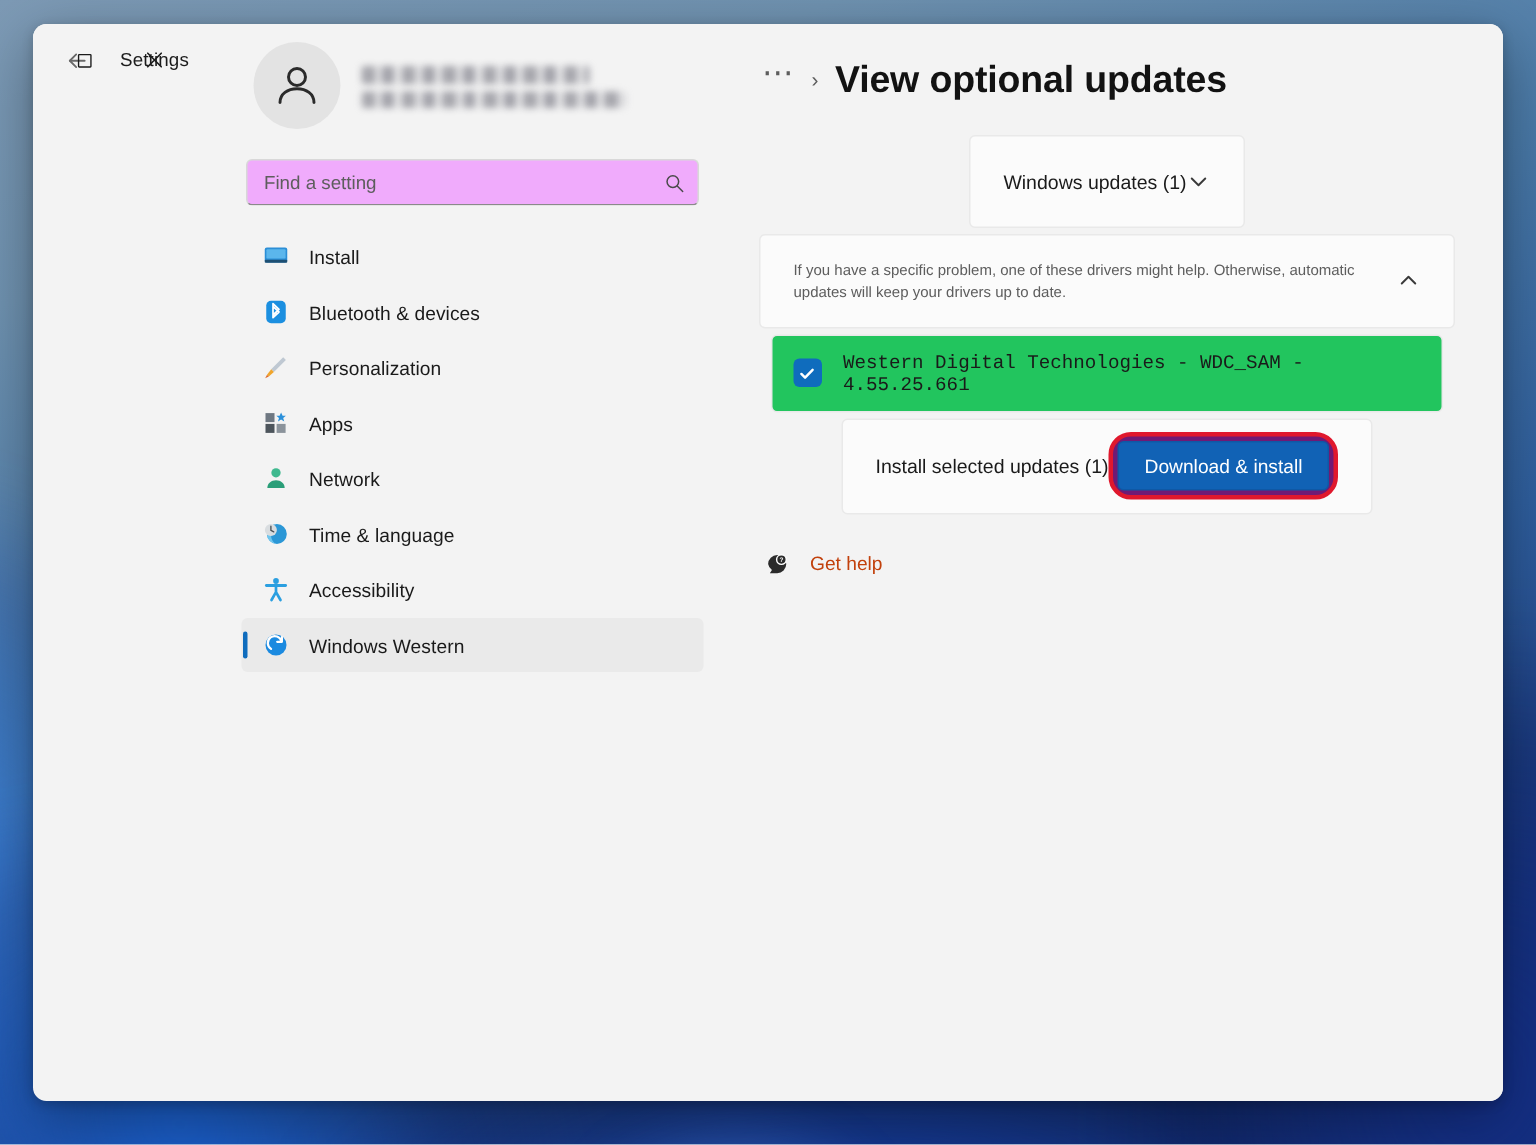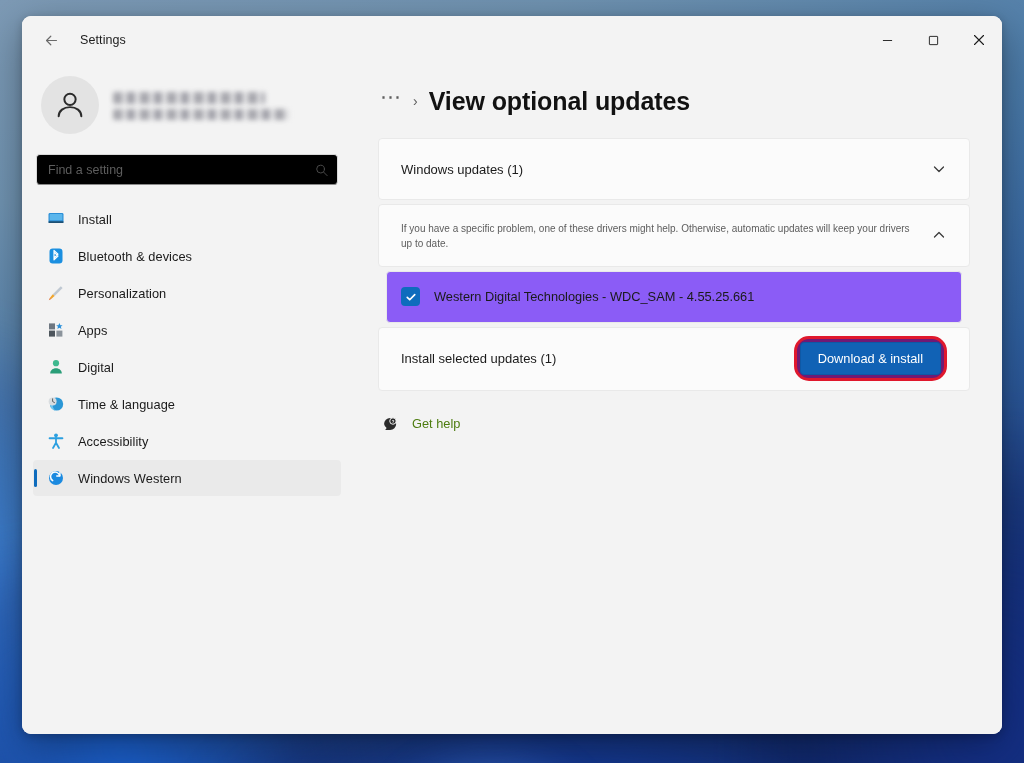--- a/index.html
+++ b/index.html
@@ -57,21 +57,22 @@
   
   #window {
     position: absolute;
     left: 22px; top: 16px;
     width: 980px; height: 718px;
     background: #f3f3f3;
     border-radius: 9px 9px 9px 9px;
     box-shadow: 0 12px 40px rgba(0,0,0,.35), 0 2px 8px rgba(0,0,0,.2);
     overflow: hidden;
     display: flex;
-    flex-direction: column;
+    flex-direction: row;
+    gap: 24px;
   }
 
   
   .titlebar {
     height: 48px;
     flex: 0 0 48px;
     display: flex;
     align-items: center;
     background: #f3f3f3;
     position: relative;
@@ -152,21 +153,21 @@
   .search-wrap {
     margin: 6px 3px 16px 3px;
     position: relative;
   }
   .search-box {
     width: 100%;
     height: 31px;
     border: 1px solid #d8d8d8;
     border-bottom: 1px solid #8a8a8a;
     border-radius: 4px;
-    background: #000000;
+    background: #f0abfc;
     font-size: 12.5px;
     color: #5a5a5a;
     padding: 0 32px 0 11px;
     font-family: "Liberation Sans", sans-serif;
     outline: none;
   }
   .search-box::placeholder { color: #5d5d5d; }
   .search-icon {
     position: absolute;
     right: 9px; top: 50%;
@@ -230,21 +231,21 @@
     padding-bottom: 9px;
   }
   .crumb-sep { font-size: 14px; color: #5d5d5d; padding-bottom: 1px; }
   .crumb-title {
     font-size: 25px;
     color: #121212;
     font-weight: 600;
     letter-spacing: -.1px;
   }
 
-  .card-stack { display: flex; flex-direction: column; gap: 4px; }
+  .card-stack { display: flex; flex-direction: column; gap: 4px; align-items: center; }
 
   .card {
     background: #fbfbfb;
     border: 1px solid #e9e9e9;
     border-radius: 4px;
   }
   .card-row {
     display: flex;
     align-items: center;
     justify-content: space-between;
@@ -263,25 +264,26 @@
     max-width: 520px;
   }
   .chev {
     width: 16px; height: 16px;
     color: #3a3a3a;
     flex: 0 0 16px;
   }
   .card-driver .card-row { padding-top: 14px; padding-bottom: 14px; align-items: center; }
 
   .card-item {
-    background: #8b5cf6;
+    background: #22c55e;
     border: 1px solid #e9e9e9;
     border-radius: 4px;
     margin-left: 8px;
     margin-right: 8px;
+    font-family: Liberation Mono, monospace;
   }
   .item-row {
     display: flex;
     align-items: center;
     gap: 14px;
     padding: 0 14px;
     min-height: 50px;
   }
   .checkbox {
     width: 19px; height: 19px;
@@ -315,21 +317,21 @@
   .help-row {
     display: flex;
     align-items: center;
     gap: 13px;
     margin-top: 24px;
     padding-left: 4px;
   }
   .help-icon { width: 17px; height: 17px; color: #2b2b2b; flex: 0 0 17px; }
   .help-link {
     font-size: 12.8px;
-    color: #4d7c0f;
+    color: #c2410c;
     text-decoration: none;
   }
 </style>
 </head>
 <body>
 
 <div id="desktop">
   <div class="bloom bloom-a"></div>
   <div class="bloom bloom-b"></div>
   <div class="bloom bloom-c"></div>
@@ -438,21 +440,21 @@
             <span class="nav-label">Apps</span>
           </div>
 
           <div class="nav-item">
             <span class="nav-icon">
               <svg viewBox="0 0 18 18">
                 <circle cx="9" cy="5.2" r="3.1" fill="#3fb98f"></circle>
                 <path d="M3.2 15.4c0-3.1 2.6-5.2 5.8-5.2s5.8 2.1 5.8 5.2z" fill="#2a9e78"></path>
               </svg>
             </span>
-            <span class="nav-label">Digital</span>
+            <span class="nav-label">Network</span>
           </div>
 
           <div class="nav-item">
             <span class="nav-icon">
               <svg viewBox="0 0 18 18">
                 <circle cx="9.6" cy="9" r="6.6" fill="#2b97d6"></circle>
                 <path d="M9.6 2.4a6.6 6.6 0 000 13.2 4 6.6 0 010-13.2z" fill="#6ec6ef"></path>
                 <circle cx="5.6" cy="6.4" r="4" fill="#d9dde0"></circle>
                 <path d="M5.6 3.8v2.7l1.9 1.1" fill="none" stroke="#4a5157" stroke-width="0.9" stroke-linecap="round"></path>
               </svg>

